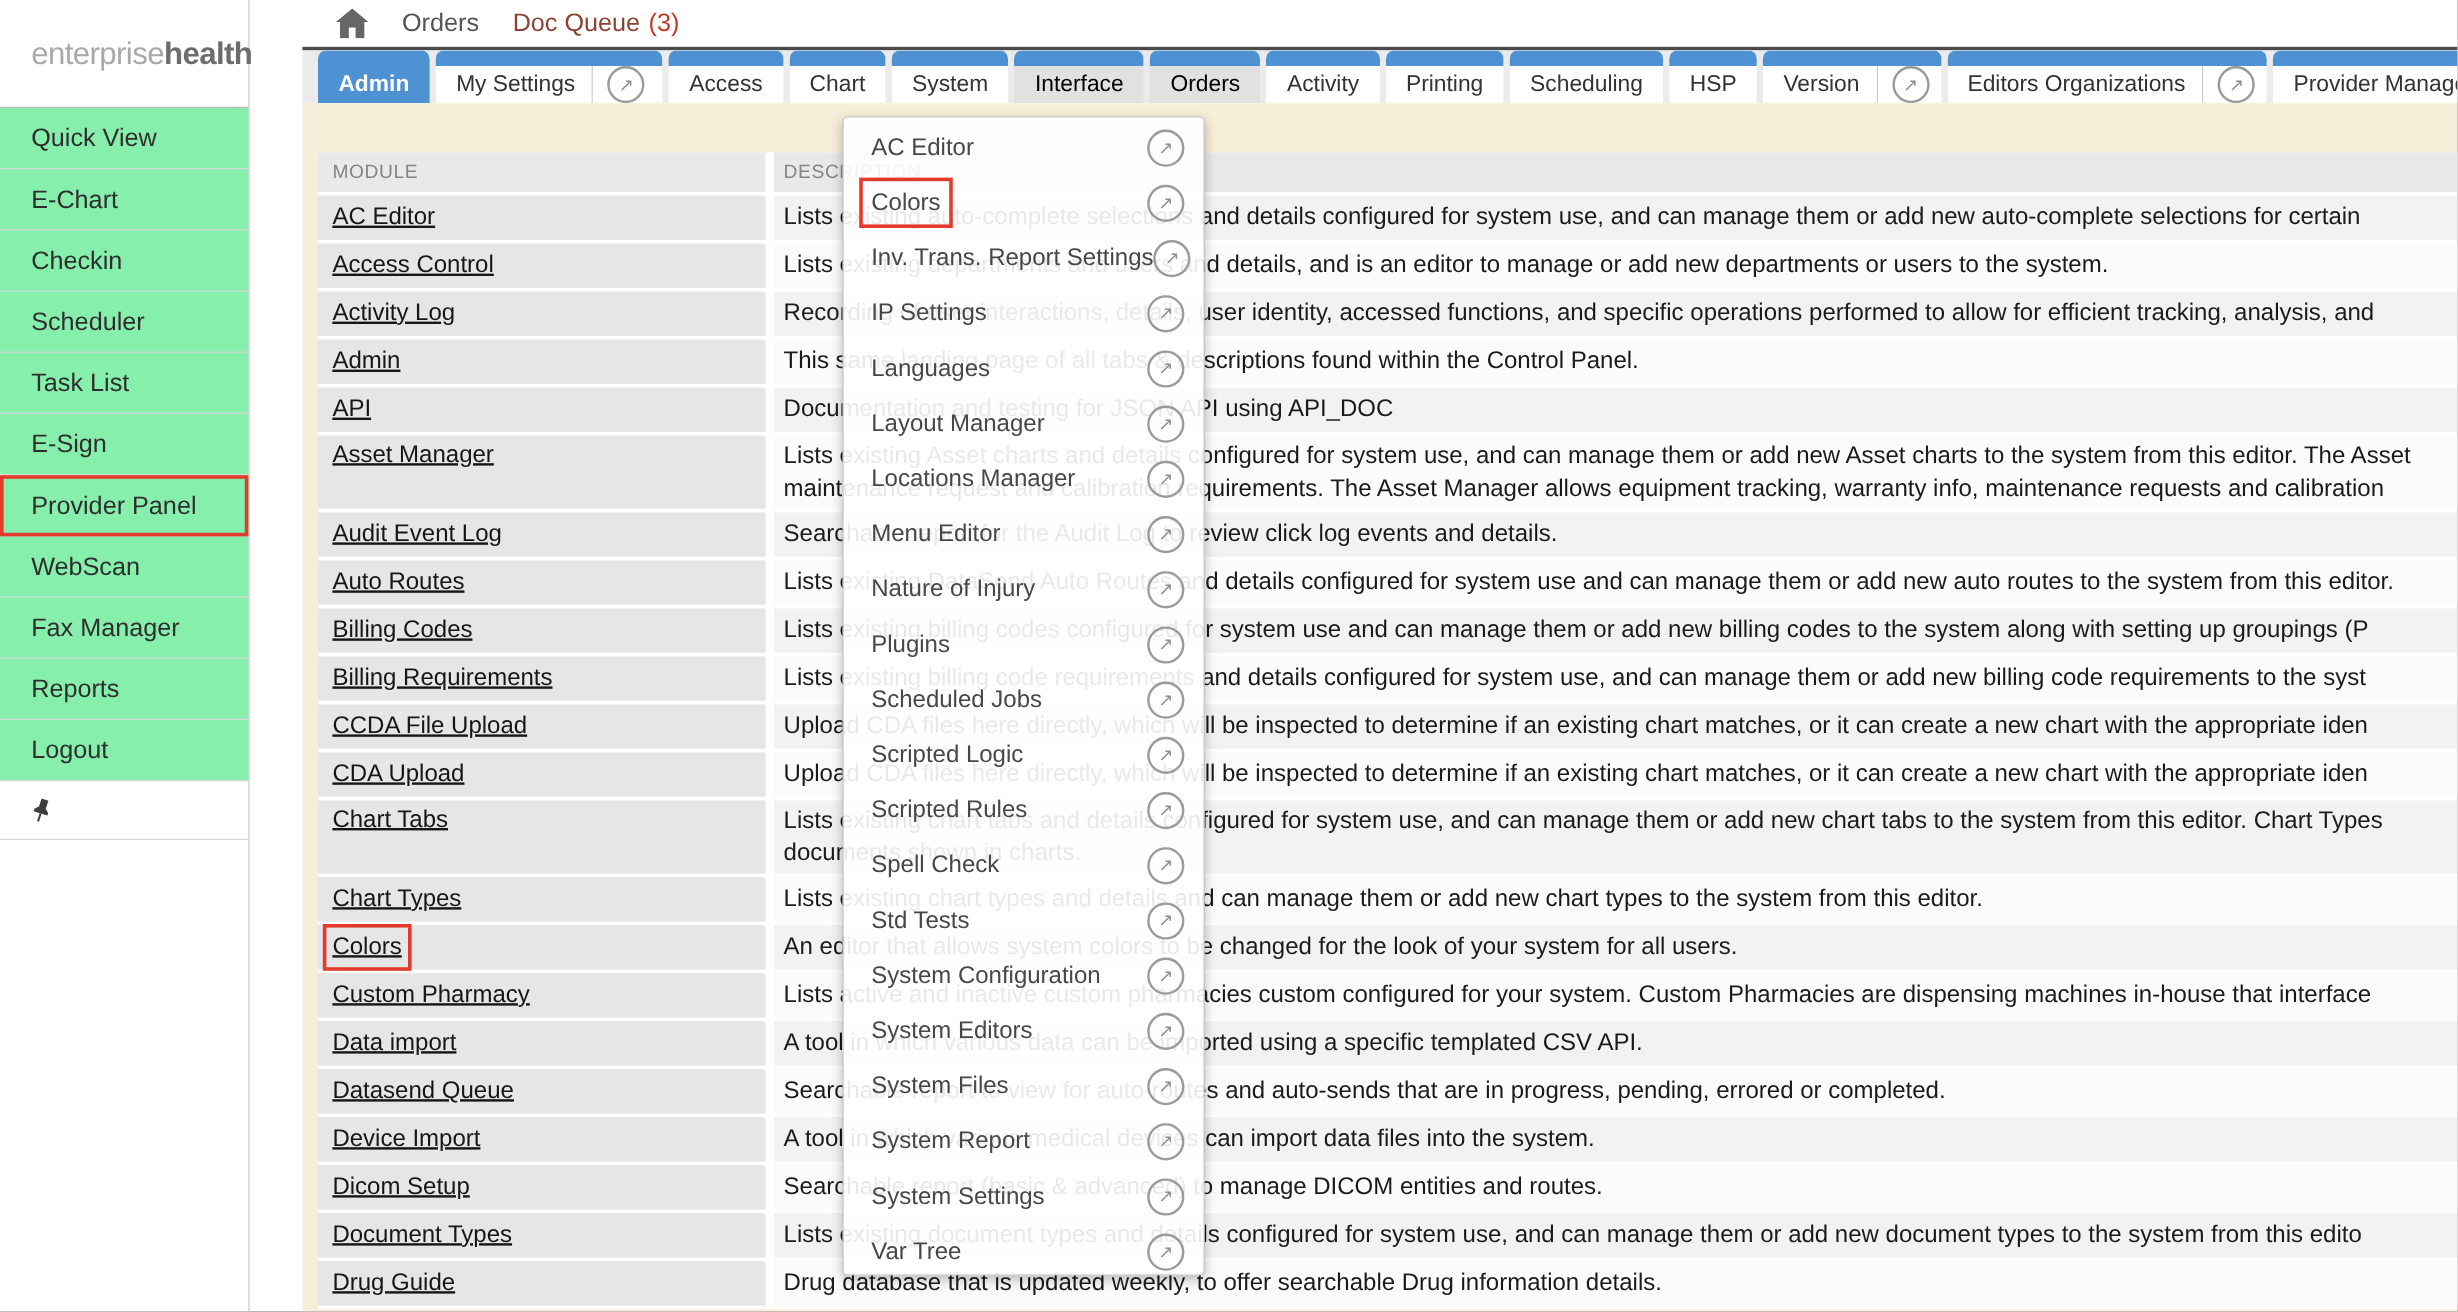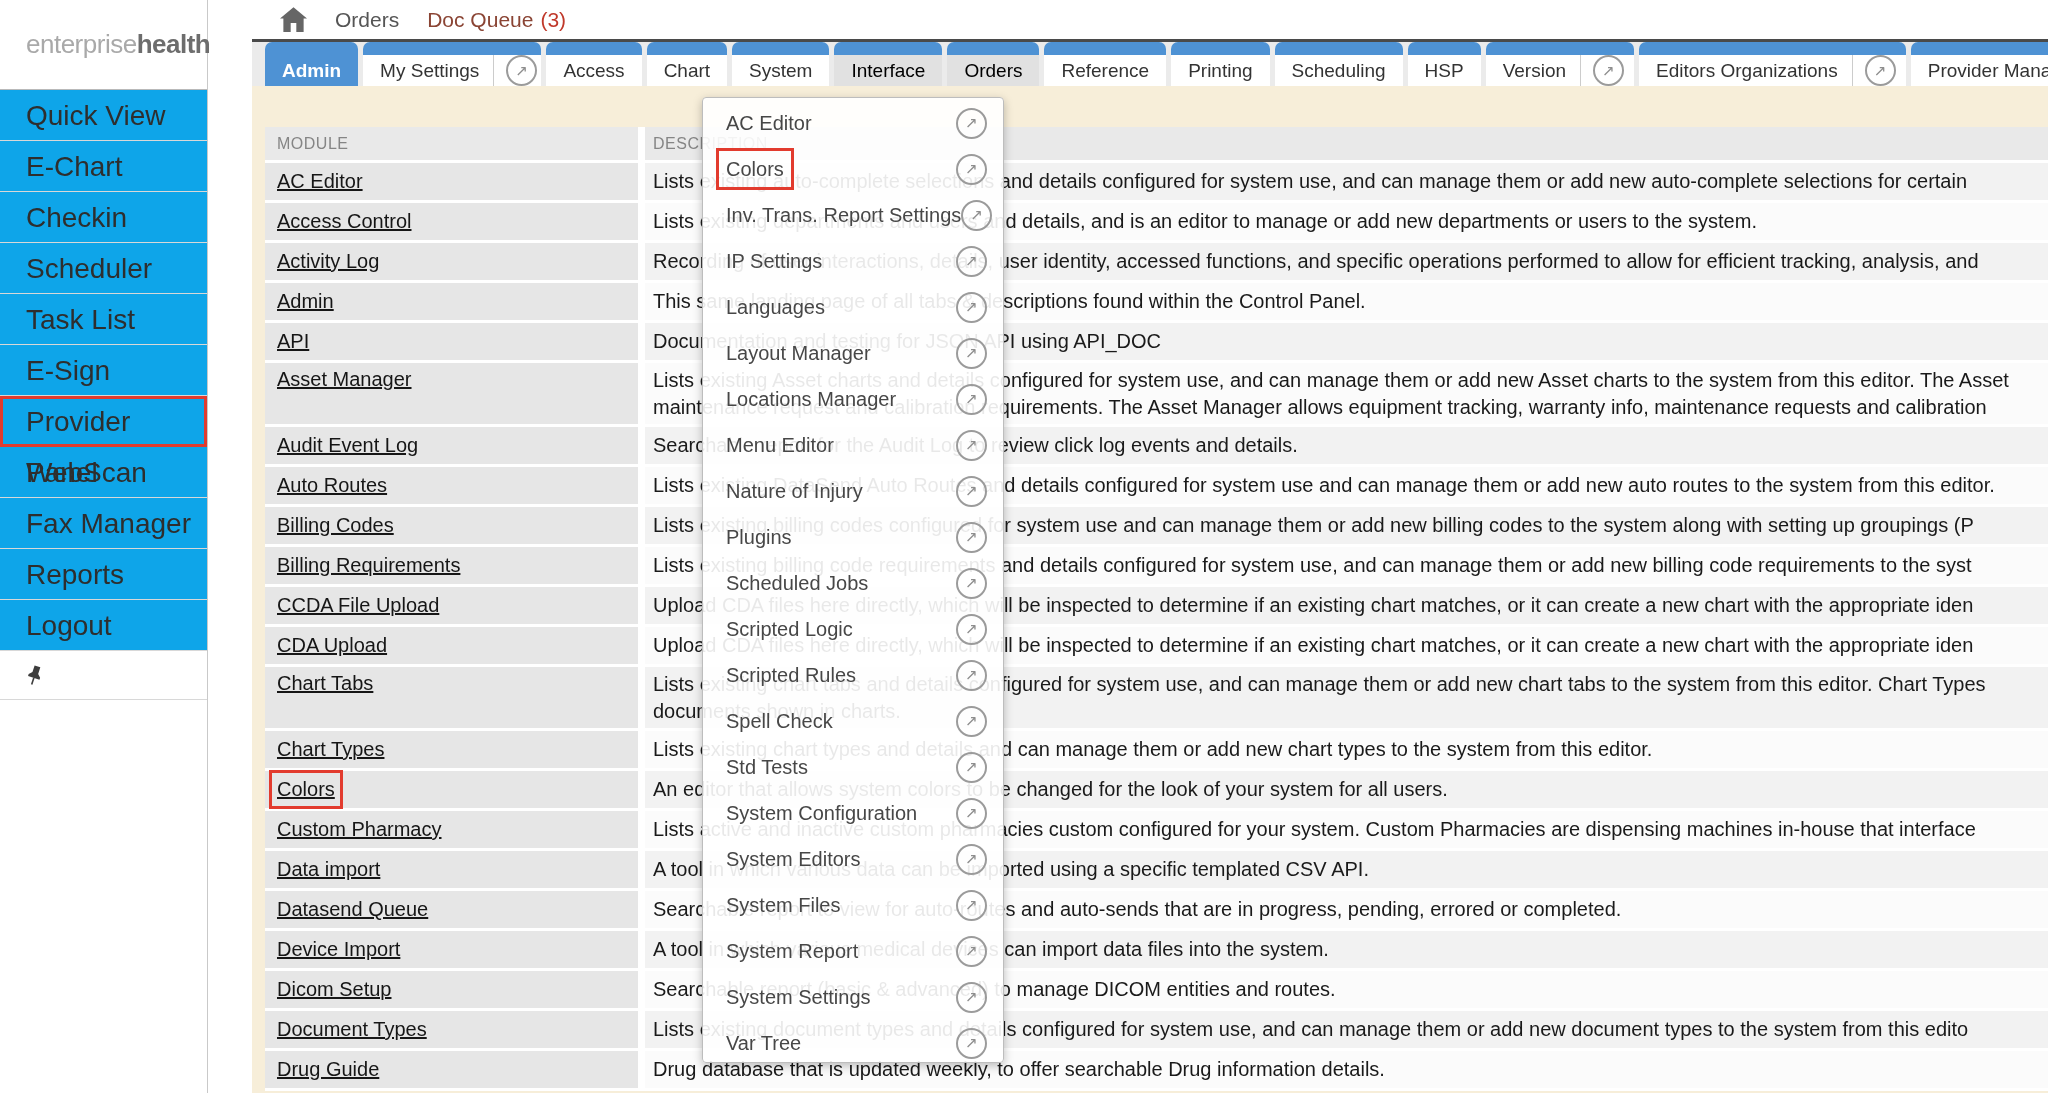--- a/index.html
+++ b/index.html
@@ -5,21 +5,21 @@
   html,body{margin:0;padding:0;background:#888;}
   #screen{position:relative;width:2048px;height:1093px;overflow:hidden;background:#fff;
           font-family:"Liberation Sans", sans-serif; -webkit-font-smoothing:antialiased;}
 
   
   .sidebar{position:absolute;left:0;top:0;width:208px;height:100%;background:#fff;border-right:1px solid #c9c9c9;box-sizing:border-box;}
   .logo{height:90px;border-bottom:1px solid #b9b9b9;display:flex;align-items:center;padding-left:16px;box-sizing:border-box;}
   .logo-text{margin-left:10px;font-size:26px;letter-spacing:-0.5px;}
   .logo-text .lt1{color:#a9a9a9;}
   .logo-text .lt2{color:#6d6d6d;font-weight:bold;}
-  .side-item{height:51px;line-height:51px;padding-left:26px;font-size:28px;color:#2e2e2e;border-bottom:1px solid #d8d8d8;cursor:pointer;box-sizing:border-box;background:#0ea5e9;}
+  .side-item{height:51px;line-height:51px;padding-left:26px;font-size:21px;color:#2e2e2e;border-bottom:1px solid #d8d8d8;cursor:pointer;box-sizing:border-box;background:#86efac;}
   .pin-row{height:48px;display:flex;align-items:center;padding-left:26px;border-bottom:1px solid #d8d8d8;}
 
   
   .main{position:absolute;left:252px;top:0;right:0;bottom:0;}
   .crumb-bar{height:39px;background:#fff;border-bottom:3px solid #4a4a4a;display:flex;align-items:center;padding-left:28px;box-sizing:content-box;}
   .crumb-bar .crumb{font-size:21px;color:#555;margin-left:28px;cursor:pointer;}
   .crumb-bar .crumb-red{color:#8a4434;}
   .crumb-bar .badge{color:#c0392b;margin-left:7px;font-size:21px;}
 
   .tab-strip{position:absolute;top:42px;left:0;right:0;height:44px;background:#ebebeb;display:flex;align-items:flex-end;padding-left:13px;gap:5px;overflow:hidden;}
@@ -152,21 +152,21 @@
 
     <div class="tab-strip" id="tab-strip">
         <div class="tab active">
           <div class="bar"></div>
           <div class="tbody">
             <span>Admin</span>
           </div>
         </div>
         <div class="tab">
           <div class="bar"></div>
-          <div class="tbody" style="padding-right: 4px;">
+          <div class="tbody" style="padding-right: 15px;">
             <span>My Settings</span>
             <span class="sep"></span>
             <span class="pop">↗</span>
           </div>
         </div>
         <div class="tab">
           <div class="bar"></div>
           <div class="tbody">
             <span>Access</span>
           </div>
@@ -191,21 +191,21 @@
         </div>
         <div class="tab dim">
           <div class="bar"></div>
           <div class="tbody">
             <span>Orders</span>
           </div>
         </div>
         <div class="tab">
           <div class="bar"></div>
           <div class="tbody">
-            <span>Reference</span>
+            <span>Activity</span>
           </div>
         </div>
         <div class="tab">
           <div class="bar"></div>
           <div class="tbody">
             <span>Printing</span>
           </div>
         </div>
         <div class="tab">
           <div class="bar"></div>

